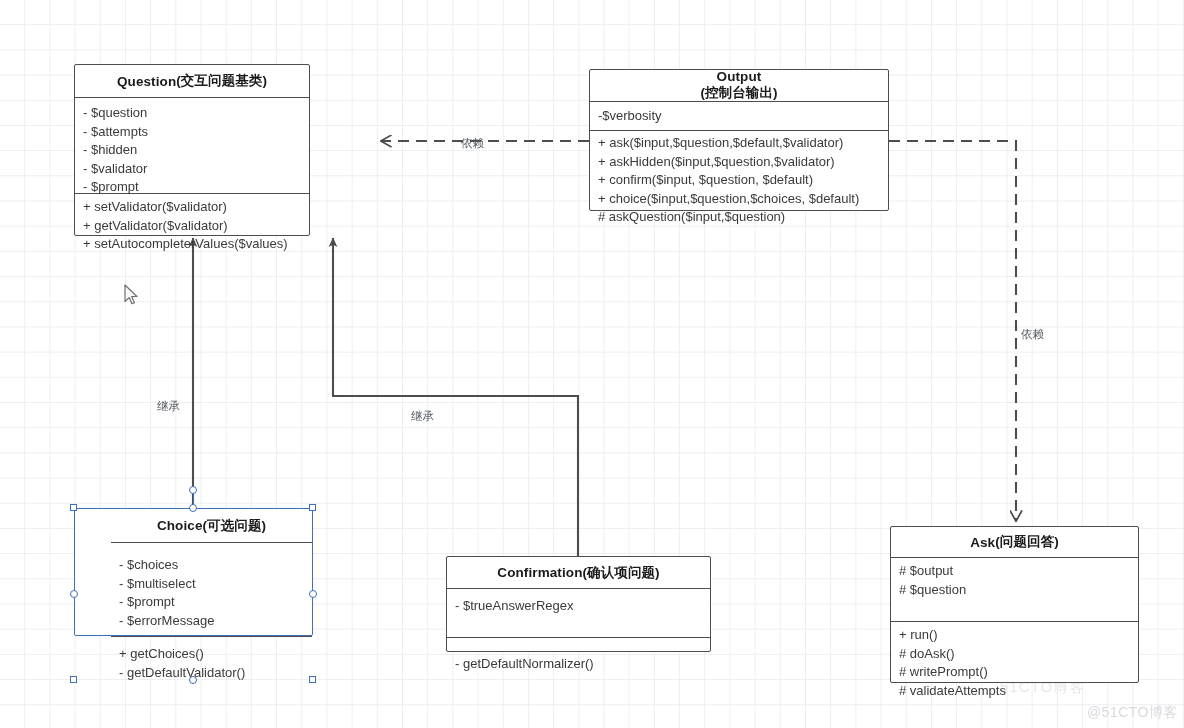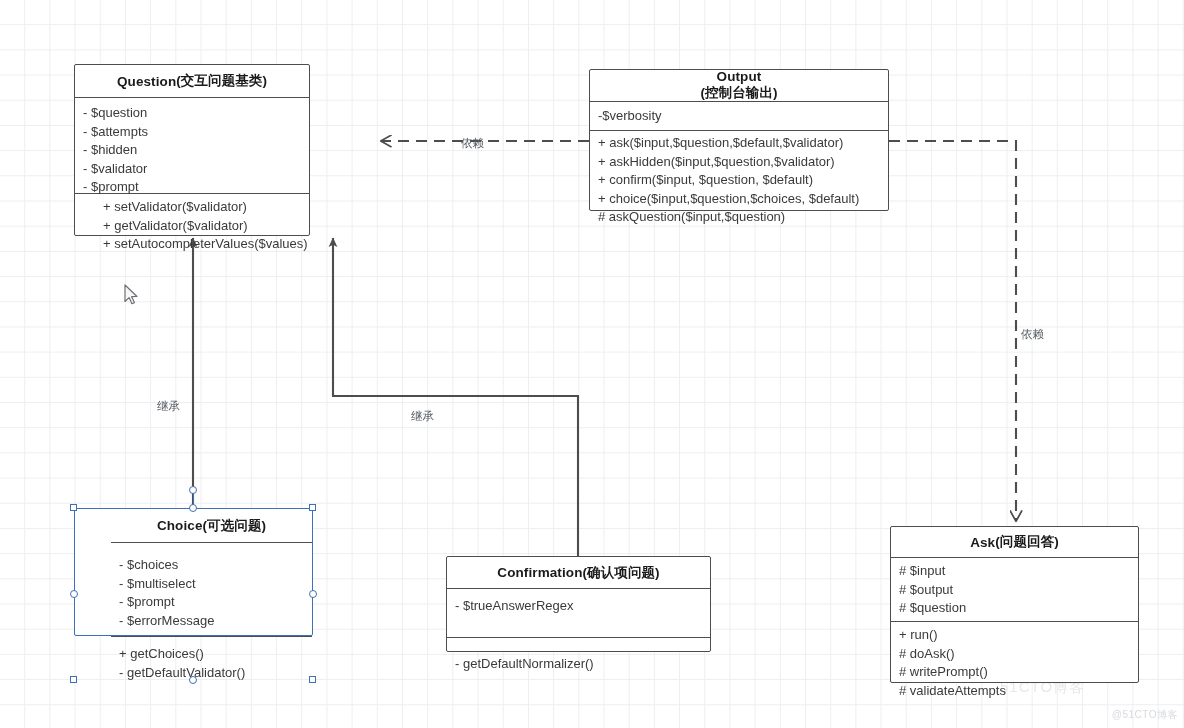--- a/index.html
+++ b/index.html
@@ -100,21 +100,21 @@
   .cursor {
     position: absolute;
     z-index: 20;
   }
 
   
   .wm-corner {
     position: absolute;
     right: 6px;
     bottom: 6px;
-    font-size: 10px;
+    font-size: 14px;
     color: #d8dade;
     letter-spacing: 0.5px;
     z-index: 12;
     white-space: nowrap;
   }
   .wm-faint {
     position: absolute;
     font-size: 15px;
     color: #e6e8ea;
     letter-spacing: 1px;
@@ -166,21 +166,21 @@
     </div>
     <div class="uml-sep"></div>
     <div class="uml-compartment" style="height:95px;">
       <div class="uml-row">- $question</div>
       <div class="uml-row">- $attempts</div>
       <div class="uml-row">- $hidden</div>
       <div class="uml-row">- $validator</div>
       <div class="uml-row">- $prompt</div>
     </div>
     <div class="uml-sep"></div>
-    <div class="uml-compartment" style="height:42px; padding-top:4px;margin-left:20px;">
+    <div class="uml-compartment" style="height:42px; padding-top:4px;">
       <div class="uml-row">+ setValidator($validator)</div>
       <div class="uml-row">+ getValidator($validator)</div>
       <div class="uml-row">+ setAutocompleterValues($values)</div>
     </div>
   </div>
 
   <div class="uml-class" style="left:589px; top:69px; width:300px; height:142px;">
     <div class="uml-title" style="height:31px;flex-direction:column;">
       <span>Output</span>
         <span class="cn"> (控制台输出)</span>
@@ -244,21 +244,20 @@
     </div>
   </div>
 
   <div class="uml-class" style="left:890px; top:526px; width:249px; height:157px;">
     <div class="uml-title" style="height:30px;">
       <span>Ask</span>
         <span class="cn"> (问题回答)</span>
     </div>
     <div class="uml-sep"></div>
     <div class="uml-compartment" style="height:63px; padding-top:4px;">
-      <div class="uml-row"># $input</div>
       <div class="uml-row"># $output</div>
       <div class="uml-row"># $question</div>
     </div>
     <div class="uml-sep"></div>
     <div class="uml-compartment" style="height:62px; padding-top:4px;">
       <div class="uml-row">+ run()</div>
       <div class="uml-row"># doAsk()</div>
       <div class="uml-row"># writePrompt()</div>
       <div class="uml-row"># validateAttempts</div>
     </div>

